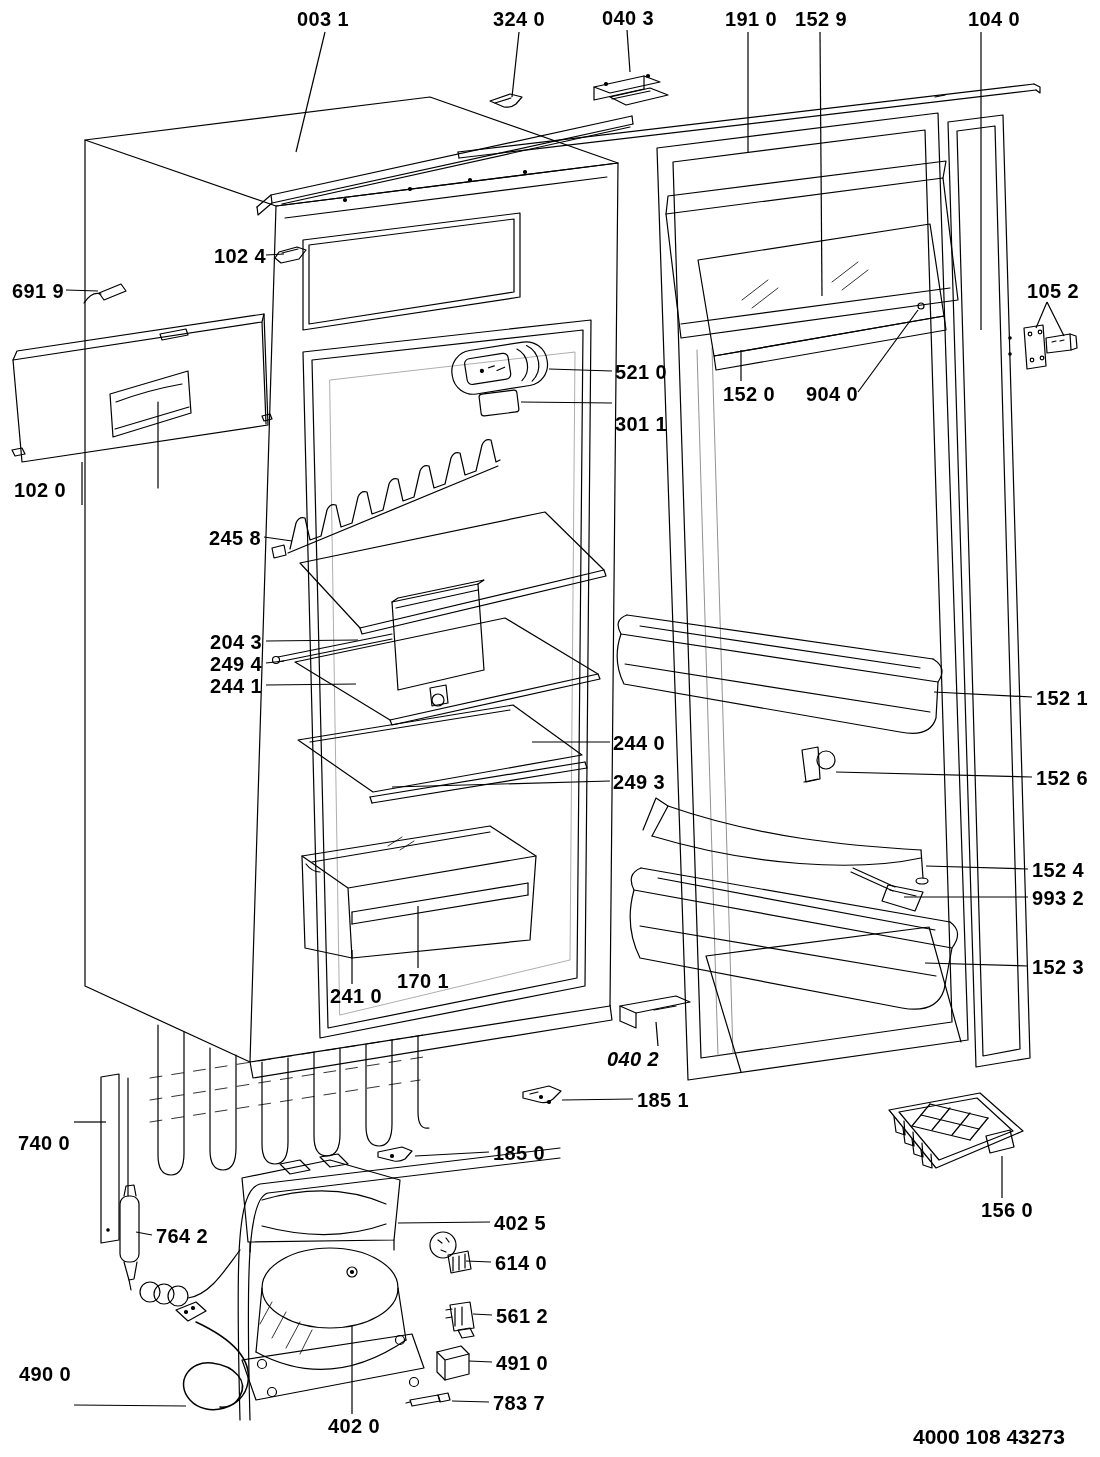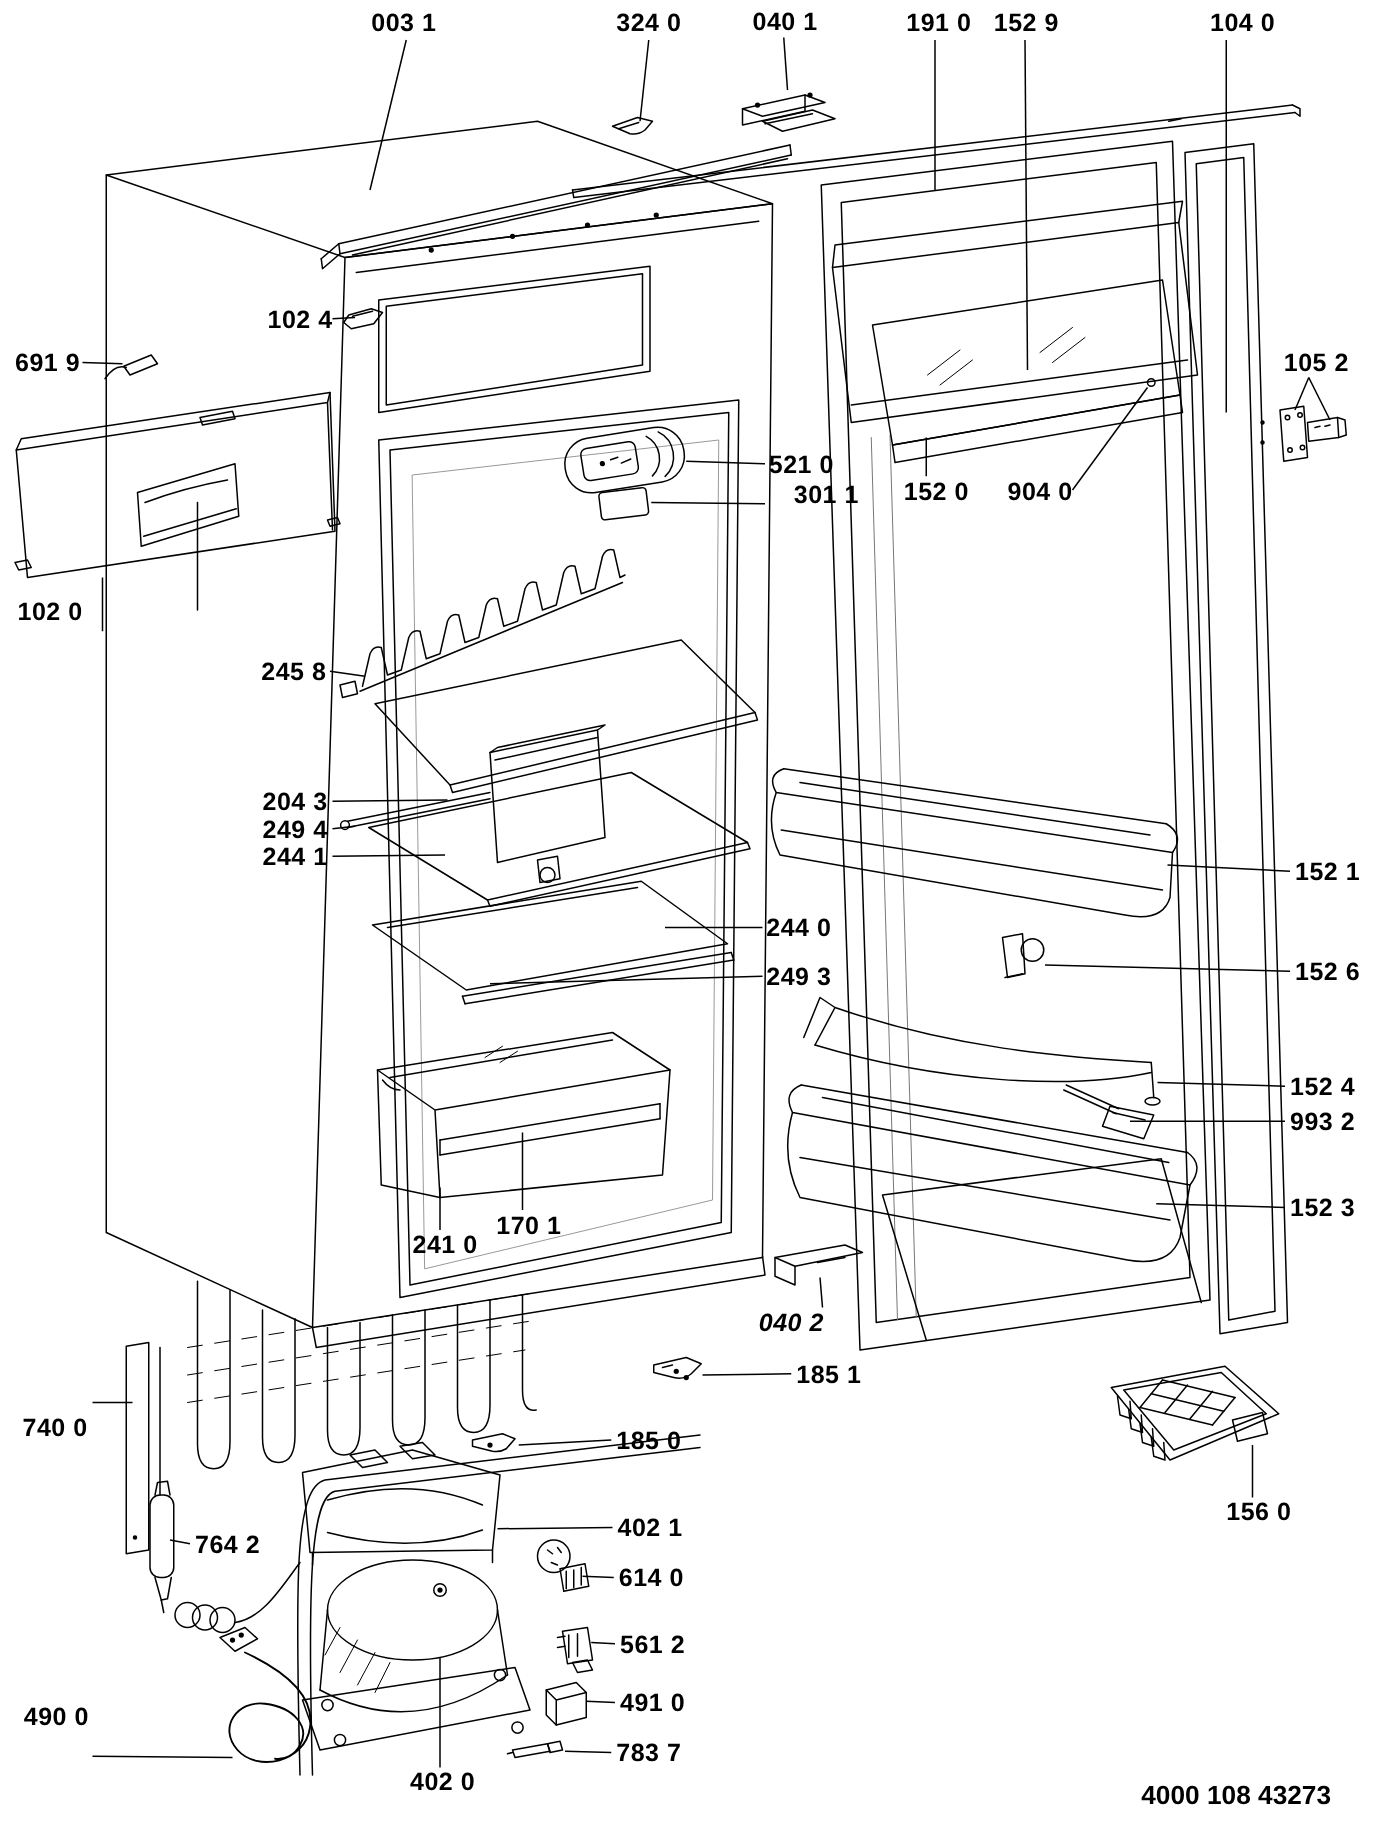--- a/index.html
+++ b/index.html
@@ -386,28 +386,28 @@
         <polyline points="489,1402 452,1401"></polyline>
         <polyline points="74,1405 186,1406"></polyline>
         <polyline points="352,1414 352,1326"></polyline>
         <polyline points="1002,1198 1002,1156"></polyline>
       </g>
 </svg>
 
   <div id="labels">
       <div class="part-label" style="left: 297px; top: 9px;">003 1</div>
       <div class="part-label" style="left: 493px; top: 9px;">324 0</div>
-      <div class="part-label" style="left: 602px; top: 8px;">040 1</div>
+      <div class="part-label" style="left: 602px; top: 8px;">040 3</div>
       <div class="part-label" style="left: 725px; top: 9px;">191 0</div>
       <div class="part-label" style="left: 795px; top: 9px;">152 9</div>
       <div class="part-label" style="left: 956px; top: 9px; margin-left: 12px;">104 0</div>
       <div class="part-label" style="left: 12px; top: 281px;">691 9</div>
       <div class="part-label" style="left: 214px; top: 246px;">102 4</div>
       <div class="part-label" style="left: 615px; top: 362px;">521 0</div>
-      <div class="part-label" style="left: 615px; top: 386px; margin-left: 20px;">301 1</div>
+      <div class="part-label" style="left: 615px; top: 414px;">301 1</div>
       <div class="part-label" style="left: 723px; top: 384px;">152 0</div>
       <div class="part-label" style="left: 806px; top: 384px;">904 0</div>
       <div class="part-label" style="left: 1027px; top: 281px;">105 2</div>
       <div class="part-label" style="left: 14px; top: 480px;">102 0</div>
       <div class="part-label" style="left: 209px; top: 528px;">245 8</div>
       <div class="part-label" style="left: 210px; top: 632px;">204 3</div>
       <div class="part-label" style="left: 210px; top: 654px;">249 4</div>
       <div class="part-label" style="left: 210px; top: 676px;">244 1</div>
       <div class="part-label" style="left: 613px; top: 733px;">244 0</div>
       <div class="part-label" style="left: 613px; top: 772px;">249 3</div>
@@ -416,21 +416,21 @@
       <div class="part-label" style="left: 1032px; top: 860px;">152 4</div>
       <div class="part-label" style="left: 1032px; top: 888px;">993 2</div>
       <div class="part-label" style="left: 1032px; top: 957px;">152 3</div>
       <div class="part-label" style="left: 330px; top: 986px;">241 0</div>
       <div class="part-label" style="left: 397px; top: 971px;">170 1</div>
       <div class="part-label" style="left: 607px; top: 1049px; font-style: italic;">040 2</div>
       <div class="part-label" style="left: 637px; top: 1090px;">185 1</div>
       <div class="part-label" style="left: 493px; top: 1143px;">185 0</div>
       <div class="part-label" style="left: 18px; top: 1113px; margin-top: 20px;">740 0</div>
       <div class="part-label" style="left: 156px; top: 1226px;">764 2</div>
-      <div class="part-label" style="left: 494px; top: 1213px;">402 1</div>
+      <div class="part-label" style="left: 494px; top: 1213px;">402 5</div>
       <div class="part-label" style="left: 495px; top: 1253px;">614 0</div>
       <div class="part-label" style="left: 496px; top: 1306px;">561 2</div>
       <div class="part-label" style="left: 496px; top: 1353px;">491 0</div>
       <div class="part-label" style="left: 493px; top: 1393px;">783 7</div>
       <div class="part-label" style="left: 19px; top: 1364px;">490 0</div>
       <div class="part-label" style="left: 328px; top: 1416px;">402 0</div>
       <div class="part-label" style="left: 981px; top: 1200px;">156 0</div>
     </div>
 
   <div id="footer-code">4000 108 43273</div>

